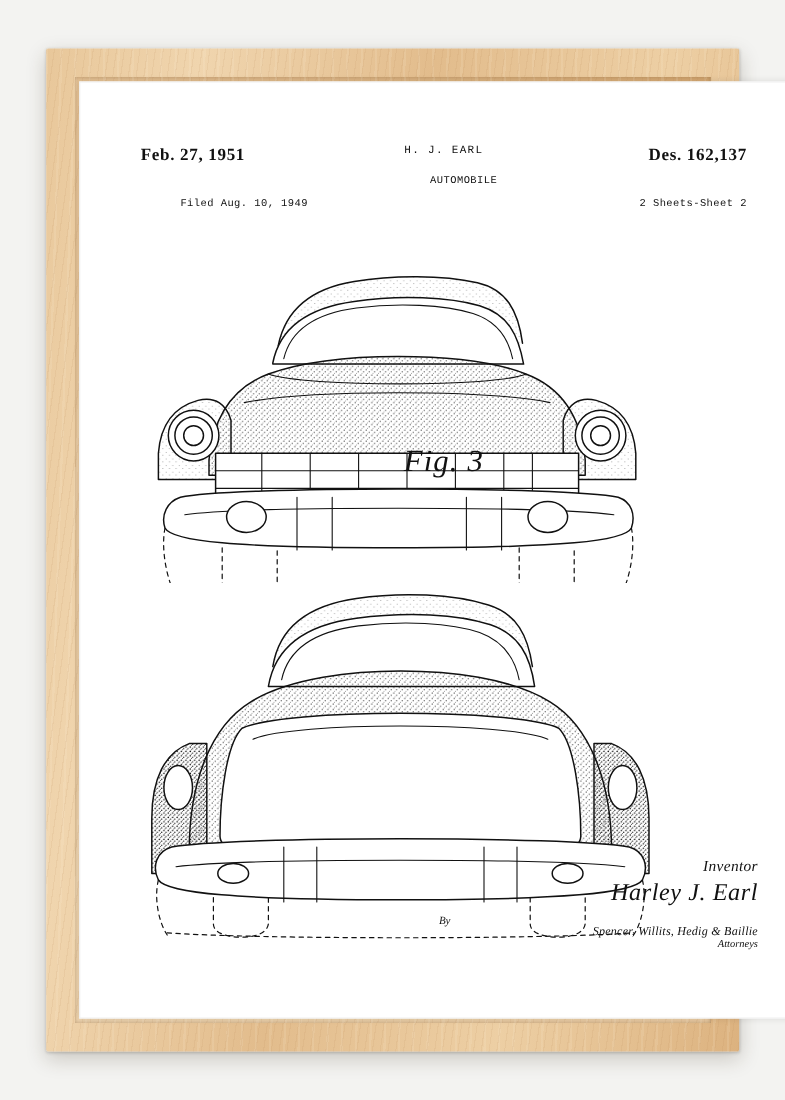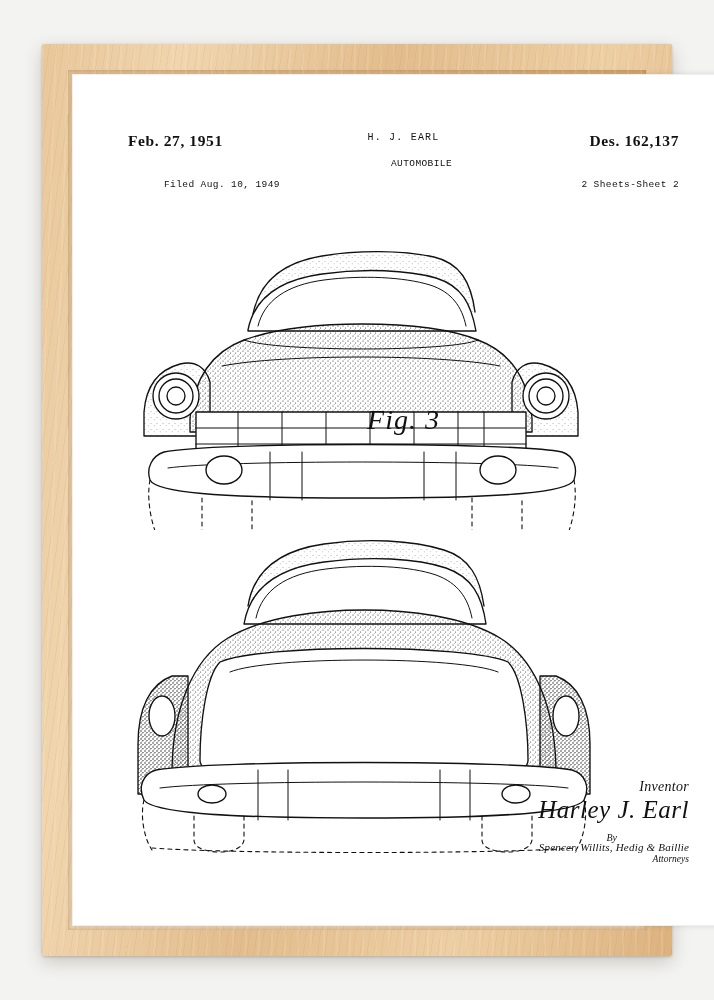--- a/index.html
+++ b/index.html
@@ -160,33 +160,33 @@
   .sig-label {
     font-family: "Liberation Serif", serif;
     font-style: italic;
     font-size: 14px;
     color: #111;
     letter-spacing: 0.3px;
   }
   .sig-name {
     font-family: "Liberation Serif", serif;
     font-style: italic;
-    font-size: 25px;
+    font-size: 22px;
     color: #111;
     margin-top: 1px;
     letter-spacing: 0.5px;
   }
   .sig-by {
     font-family: "Liberation Serif", serif;
     font-style: italic;
     font-size: 10px;
     color: #111;
     margin-top: 8px;
-    margin-right: 72px;
-    text-align: right;
+    margin-right: 120px;
+    text-align: left;
   }
   .sig-attorneys {
     font-family: "Liberation Serif", serif;
     font-style: italic;
     font-size: 11px;
     color: #111;
     margin-top: -2px;
     letter-spacing: 0.2px;
   }
   .sig-attorneys-label {

